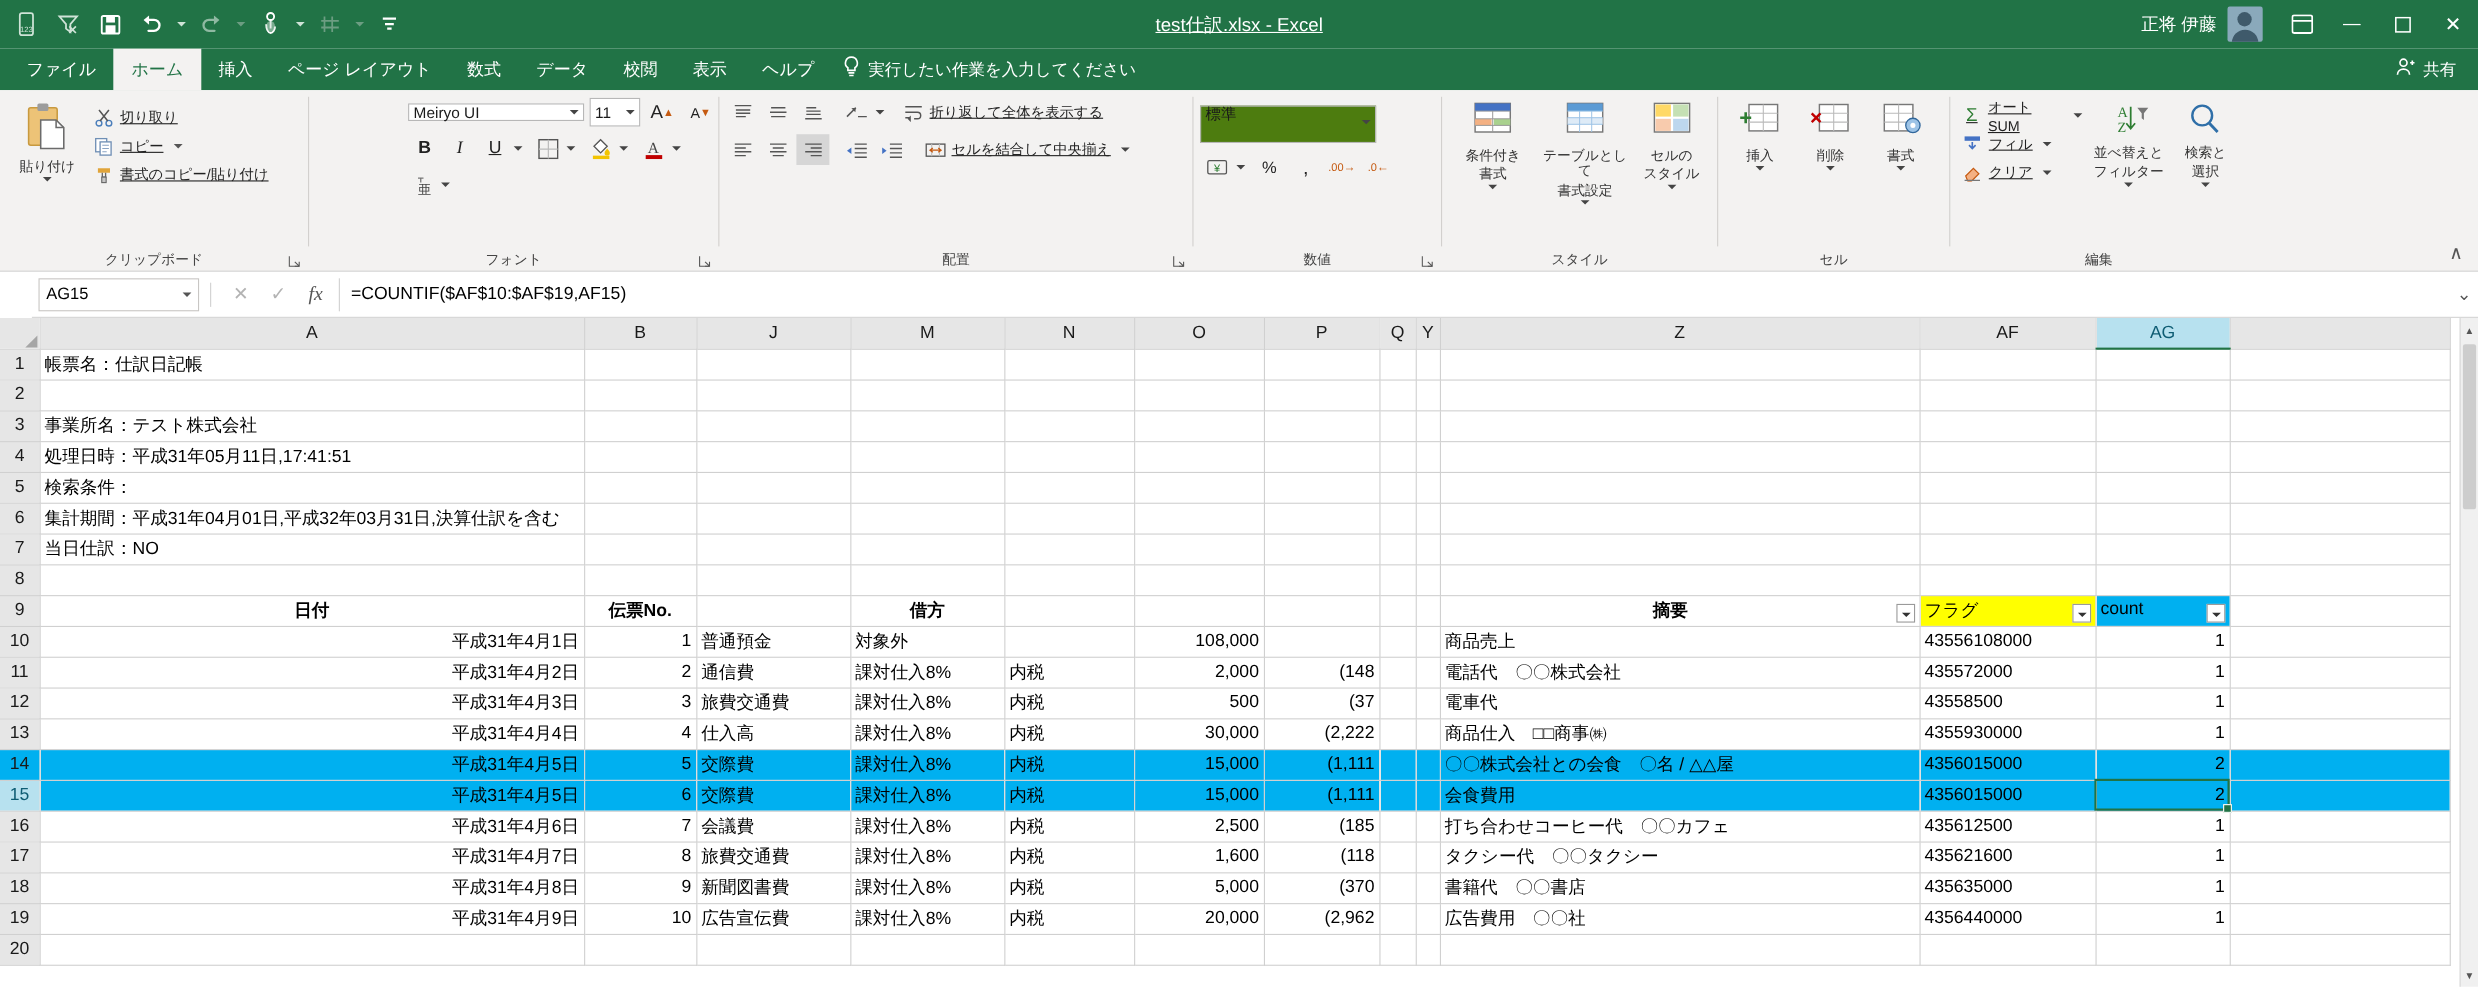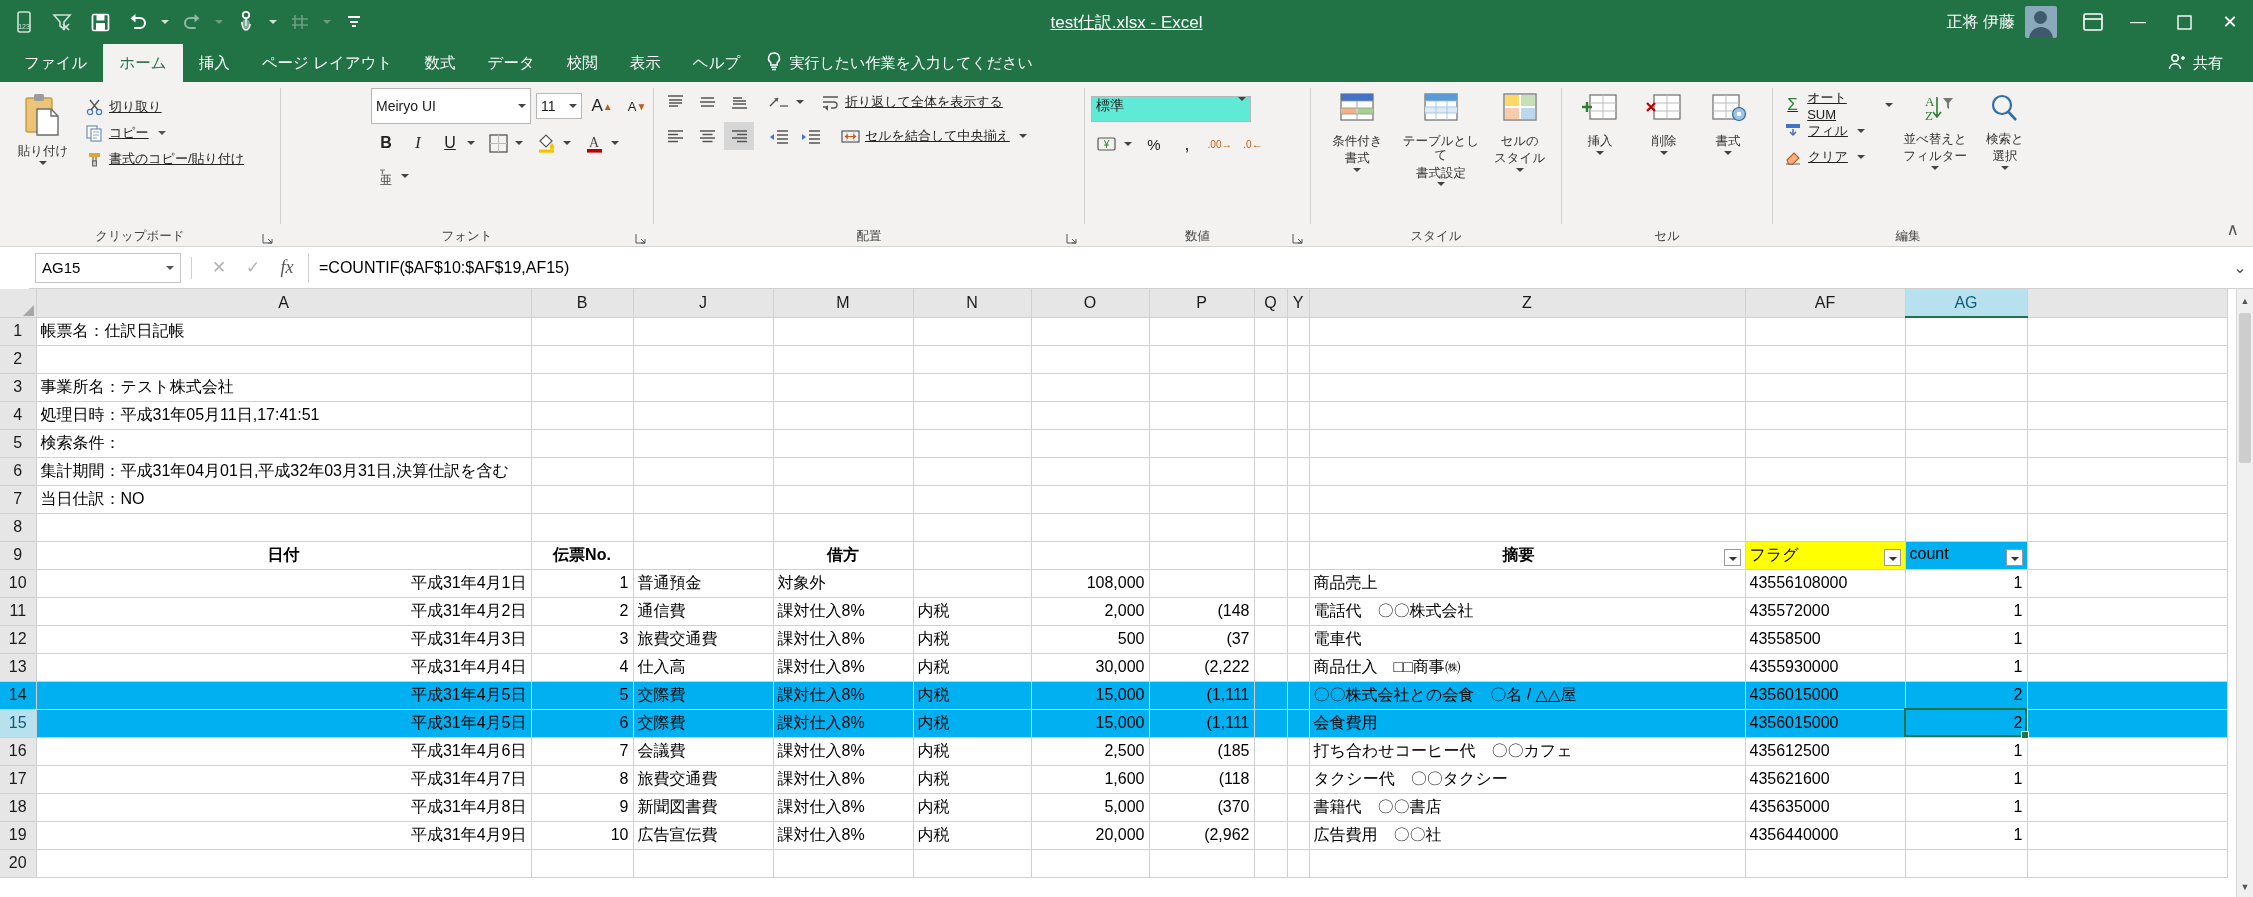--- a/index.html
+++ b/index.html
@@ -28,48 +28,48 @@
             background:#3f5a6b; left:4px; top:21px; }
   .ribbon-disp { width:44px;height:44px;display:flex;align-items:center;justify-content:center;color:#fff; }
   .wbtn { width:46px; height:44px; display:flex; align-items:center; justify-content:center; color:#fff; }
 
   
   .tabsrow { height:38px; background:#217346; display:flex; align-items:flex-end; padding-left:8px; }
   .tab { height:38px; padding:0 16px; display:flex; align-items:center; color:#fff; font-size:15.5px; }
   .tab.active { background:#f3f2f1; color:#217346; }
   .tellme { display:flex; align-items:center; color:#fff; font-size:15px; gap:7px; padding:0 10px; height:38px;}
   .tabs-right { margin-left:auto; display:flex; align-items:center; height:38px; color:#fff;
-                font-size:15px; gap:7px; padding-right:30px; }
+                font-size:15px; gap:7px; padding-right:20px; }
 
   
   .ribbon { height:165px; background:#f3f2f1; border-bottom:1px solid #d4d4d4; display:flex;
             position:relative; }
   .grp { position:relative; height:165px; display:flex; flex-direction:column; }
   .grp-body { flex:1; display:flex; align-items:flex-start; padding:6px 6px 0 6px; }
   .grp-label { height:22px; display:flex; align-items:center; justify-content:center; font-size:12.5px;
                color:#444; position:relative; }
   .grp-sep { width:1px; background:#d2d0ce; margin:6px 0 22px 0; }
   .dlg-launch { position:absolute; right:6px; bottom:4px; width:12px;height:12px; }
 
   .bigbtn { width:74px; display:flex; flex-direction:column; align-items:center; padding-top:4px;
             font-size:12.5px; color:#333; }
   .bigbtn .lbl { margin-top:3px; text-align:center; line-height:1.15; }
   .bigbtn .lbl2 { font-size:12.5px; }
   .smallrow { display:flex; align-items:center; gap:5px; height:26px; font-size:13px; color:#222;
               padding:0 4px;text-decoration:underline; }
   .smallrow .ic { width:20px; height:18px; display:flex; align-items:center; justify-content:center; }
 
-  .fontbox { width:160px; height:36px; background:#fff; border:1px solid #b7b7b7; font-size:14px;
+  .fontbox { width:160px; height:16px; background:#fff; border:1px solid #b7b7b7; font-size:14px;
              display:flex; align-items:center; padding:0 4px; color:#1a1a1a; }
   .sizebox { width:46px; height:26px; background:#fff; border:1px solid #b7b7b7; font-size:14px;
              display:flex; align-items:center; padding:0 4px; color:#1a1a1a; }
   .cbcaret { margin-left:auto; }
   .ftool { width:30px;height:28px;display:flex;align-items:center;justify-content:center;font-size:16px;color:#222;}
-  .numfmtbox { width:160px; height:26px; background:#5eead4; border:1px solid #b7b7b7; font-size:14px;
-             display:flex; align-items:flex-start; padding:0 4px; color:#1a1a1a; }
+  .numfmtbox { width:160px; height:26px; background:#4d7c0f; border:1px solid #b7b7b7; font-size:14px;
+             display:flex; align-items:flex-end; padding:16px 4px; color:#1a1a1a; }
 
   
   .fbar { height:42px; background:#fff; display:flex; align-items:center; border-bottom:1px solid #d0d0d0;margin-left:29px; }
   .namebox { width:146px; height:30px; margin-left:6px; background:#fff; border:1px solid #c8c6c4;
              display:flex; align-items:center; padding:0 6px; font-size:15px; }
   .fb-sep { width:1px; height:22px; background:#d0d0d0; margin:0 10px; }
   .fb-ic { width:34px; height:30px; display:flex; align-items:center; justify-content:center;
            font-size:17px; color:#b3b3b3; }
   .fb-fx { font-style:italic; font-family:"Liberation Serif",serif; font-size:18px; color:#555; }
   .fb-input { flex:1; height:30px; display:flex; align-items:center; padding-left:10px; font-size:16px;

